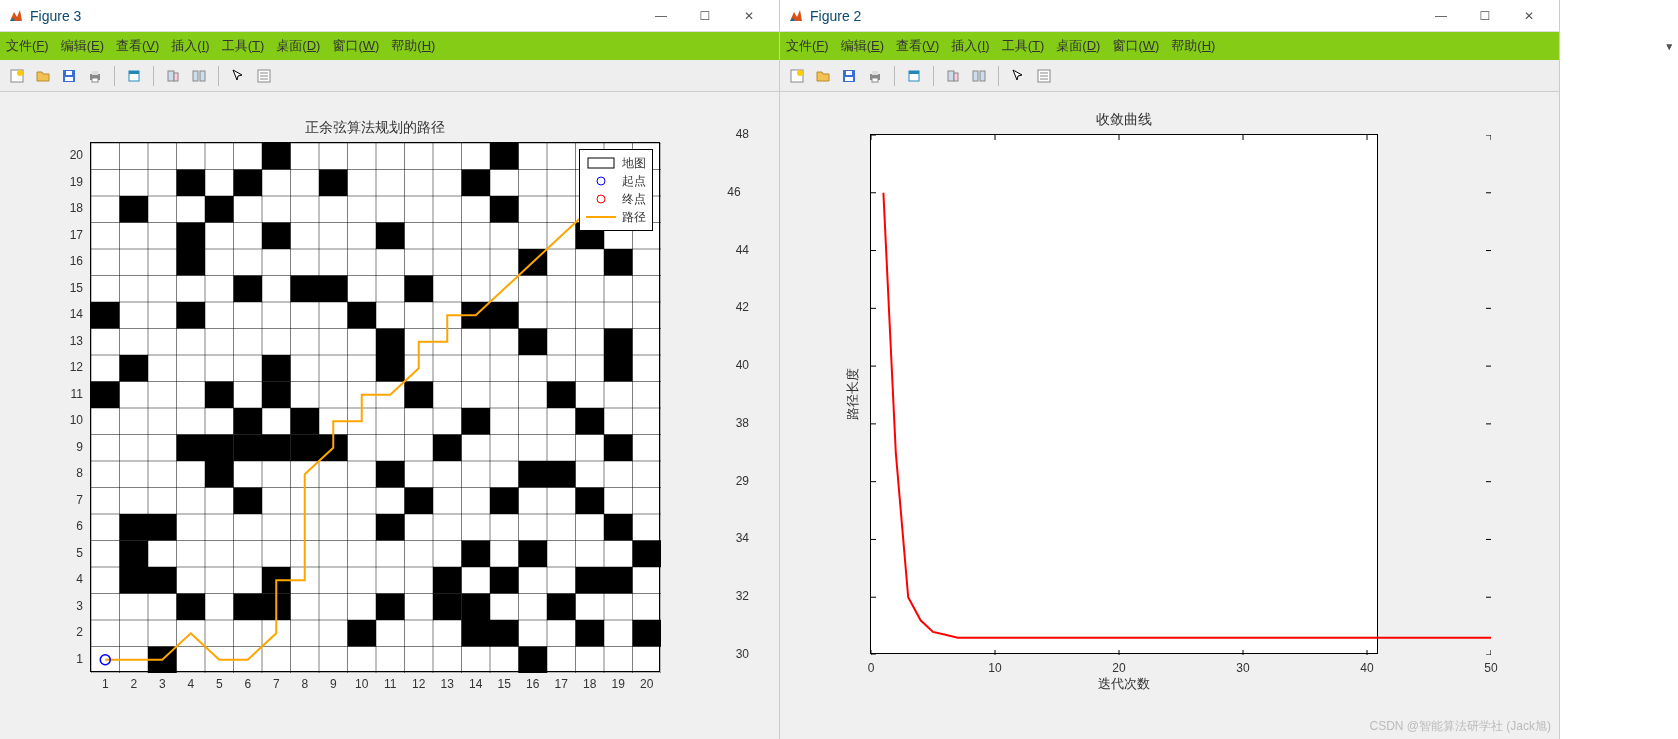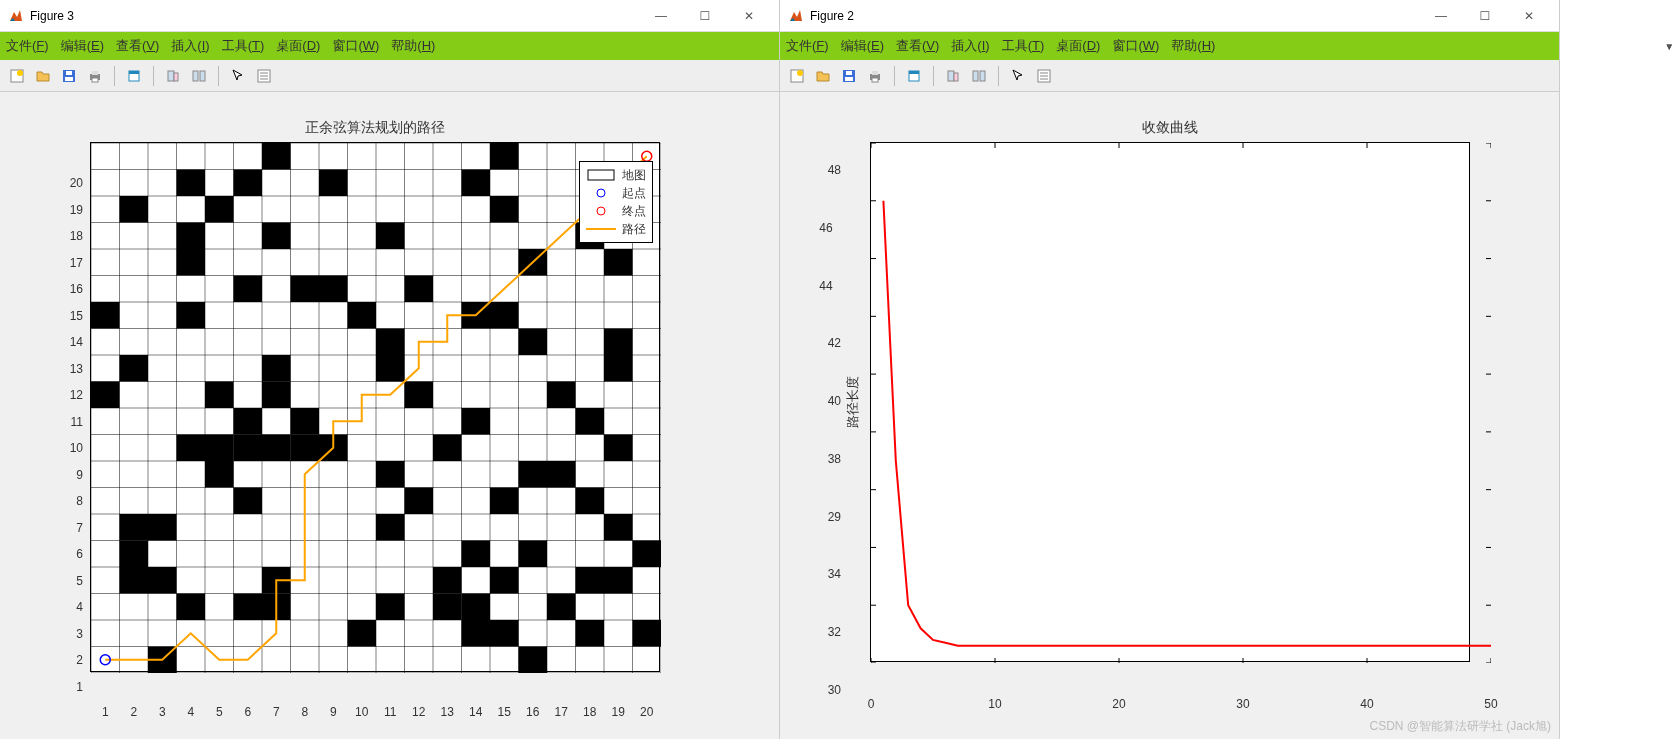--- a/index.html
+++ b/index.html
@@ -1,33 +1,33 @@
 <!DOCTYPE html>
 <html><head>
 <meta charset="utf-8">
 <style>
 * { box-sizing: border-box; margin: 0; padding: 0; }
 body { font-family: "Microsoft YaHei", Arial, sans-serif; font-size: 12px; color: #333; background: #fff; display: flex; width: 1678px; height: 739px; overflow: hidden; }
 .window { display: flex; flex-direction: column; border-right: 1px solid #ccc; background: #f0f0f0; }
 .titlebar { display: flex; align-items: center; height: 32px; background: #fff; padding: 0 8px; border-bottom: 1px solid #ddd; }
 .titlebar .icon { width: 16px; height: 16px; margin-right: 6px; }
-.titlebar .title { flex: 1; font-size: 12px; color: #000000; }
+.titlebar .title { flex: 1; font-size: 14px; color: #0c4a6e; }
 .titlebar .winbtn { width: 44px; height: 30px; display: flex; align-items: center; justify-content: center; color: #555; }
 .menubar { display: flex; height: 28px; align-items: center; background: #84cc16; padding: 0 6px; gap: 12px; font-size: 13px; }
 .menubar .menu { cursor: default; }
 .menubar .menu u { text-decoration: underline; }
 .toolbar { display: flex; height: 32px; align-items: center; background: #eee; padding: 0 6px; gap: 4px; border-bottom: 1px solid #ccc; }
 .tbtn { width: 22px; height: 22px; display: flex; align-items: center; justify-content: center; border: 1px solid transparent; }
 .sep { width: 1px; height: 20px; background: #bbb; margin: 0 4px; }
 .plotarea { flex: 1; background: #f0f0f0; position: relative; text-decoration: underline; }
 .axes { position: absolute; background: #fff; border: 1px solid #000; }
 .axes-title { position: absolute; width: 100%; text-align: center; font-size: 14px; top: -24px; }
 .ylabel { position: absolute; left: -44px; top: 50%; transform: translateY(-50%) rotate(-90deg); transform-origin: center; font-size: 13px; white-space: nowrap; }
 .xlabel { position: absolute; bottom: -40px; width: 100%; text-align: center; font-size: 13px; }
-.tick { position: absolute; font-size: 12px; color: #333; margin-top: 28px; }
+.tick { position: absolute; font-size: 12px; color: #333; }
 .legend { position: absolute; background: #fff; border: 1px solid #000; padding: 4px 6px; font-size: 12px; }
 .legend-row { display: flex; align-items: center; gap: 6px; height: 18px; }
 .legend-swatch { width: 30px; height: 14px; display: flex; align-items: center; justify-content: center; }
 .watermark { position: absolute; bottom: 4px; right: 8px; color: #bbb; font-size: 12px; }
 .chevron { position: absolute; right: 6px; font-size: 11px; color: #555; }
 svg { display: block; }
 </style>
 </head>
 <body>
 
@@ -287,21 +287,21 @@
           <div class="tick" style="left: 319.75px; top: 534px; width: 16px; text-align: center;">12</div>
           <div class="tick" style="left: 348.25px; top: 534px; width: 16px; text-align: center;">13</div>
           <div class="tick" style="left: 376.75px; top: 534px; width: 16px; text-align: center;">14</div>
           <div class="tick" style="left: 405.25px; top: 534px; width: 16px; text-align: center;">15</div>
           <div class="tick" style="left: 433.75px; top: 534px; width: 16px; text-align: center;">16</div>
           <div class="tick" style="left: 462.25px; top: 534px; width: 16px; text-align: center;">17</div>
           <div class="tick" style="left: 490.75px; top: 534px; width: 16px; text-align: center;">18</div>
           <div class="tick" style="left: 519.25px; top: 534px; width: 16px; text-align: center;">19</div>
           <div class="tick" style="left: 547.75px; top: 534px; width: 16px; text-align: center;">20</div>
         </div>
-      <div class="legend" style="right:6px; top:18px;">
+      <div class="legend" style="right:6px; top:6px;">
         <div class="legend-row">
             <div class="legend-swatch">
               <svg width="30" height="12">
                 <rect x="2" y="1" width="26" height="10" fill="none" stroke="#000"></rect>
               </svg>
             </div>
             <span>地图</span>
           </div>
         <div class="legend-row">
             <div class="legend-swatch">
@@ -409,23 +409,24 @@
     <div class="tbtn">
         <svg width="16" height="16">
           <rect x="2" y="2" width="12" height="12" fill="#fff" stroke="#888"></rect>
           <line x1="4" y1="5" x2="12" y2="5" stroke="#888"></line>
           <line x1="4" y1="8" x2="12" y2="8" stroke="#888"></line>
           <line x1="4" y1="11" x2="12" y2="11" stroke="#888"></line>
         </svg>
       </div>
   </div>
   <div class="plotarea">
-    <div class="axes" id="axes2" style="left:90px; top:50px; width:600px; height:520px;">
+    <div class="axes" id="axes2" style="left:90px; top:42px; width:508px; height:520px;">
       <div class="axes-title">收敛曲线</div>
       <div class="ylabel">路径长度</div>
+      <div class="xlabel">迭代次数</div>
       <svg id="svg2" width="620" height="520">
           <path d="M12.4,57.77777777777783 L24.8,317.77777777777777 L37.199999999999996,462.22222222222223 L49.6,485.33333333333337 L62,496.88888888888886 L74.39999999999999,499.7777777777778 L86.80000000000001,502.66666666666663 L99.2,502.66666666666663 L111.6,502.66666666666663 L124,502.66666666666663 L186,502.66666666666663 L248,502.66666666666663 L310,502.66666666666663 L372,502.66666666666663 L434,502.66666666666663 L496,502.66666666666663 L558,502.66666666666663 L620,502.66666666666663" stroke="#ff0000" stroke-width="2" fill="none"></path>
           <line x1="0" y1="520" x2="0" y2="515" stroke="#000"></line>
           <line x1="0" y1="0" x2="0" y2="5" stroke="#000"></line>
           <line x1="124" y1="520" x2="124" y2="515" stroke="#000"></line>
           <line x1="124" y1="0" x2="124" y2="5" stroke="#000"></line>
           <line x1="248" y1="520" x2="248" y2="515" stroke="#000"></line>
           <line x1="248" y1="0" x2="248" y2="5" stroke="#000"></line>
           <line x1="372" y1="520" x2="372" y2="515" stroke="#000"></line>
           <line x1="372" y1="0" x2="372" y2="5" stroke="#000"></line>
@@ -455,21 +456,21 @@
           <line x1="620" y1="0" x2="615" y2="0" stroke="#000"></line>
         </svg>
       <div id="yticks2">
           <div class="tick" style="right: 628px; top: 512px; width: 30px; text-align: right;">30</div>
           <div class="tick" style="right: 628px; top: 454.222px; width: 30px; text-align: right;">32</div>
           <div class="tick" style="right: 628px; top: 396.444px; width: 30px; text-align: right;">34</div>
           <div class="tick" style="right: 628px; top: 338.667px; width: 30px; text-align: right;">29</div>
           <div class="tick" style="right: 628px; top: 280.889px; width: 30px; text-align: right;">38</div>
           <div class="tick" style="right: 628px; top: 223.111px; width: 30px; text-align: right;">40</div>
           <div class="tick" style="right: 628px; top: 165.333px; width: 30px; text-align: right;">42</div>
-          <div class="tick" style="right: 628px; top: 107.556px; width: 30px; text-align: center;">44</div>
+          <div class="tick" style="right: 628px; top: 107.556px; width: 30px; text-align: right;">44</div>
           <div class="tick" style="right: 628px; top: 49.7778px; width: 30px; text-align: center;">46</div>
           <div class="tick" style="right: 628px; top: -8px; width: 30px; text-align: right;">48</div>
         </div>
       <div id="xticks2">
           <div class="tick" style="left: -12px; top: 526px; width: 24px; text-align: center;">0</div>
           <div class="tick" style="left: 112px; top: 526px; width: 24px; text-align: center;">10</div>
           <div class="tick" style="left: 236px; top: 526px; width: 24px; text-align: center;">20</div>
           <div class="tick" style="left: 360px; top: 526px; width: 24px; text-align: center;">30</div>
           <div class="tick" style="left: 484px; top: 526px; width: 24px; text-align: center;">40</div>
           <div class="tick" style="left: 608px; top: 526px; width: 24px; text-align: center;">50</div>

